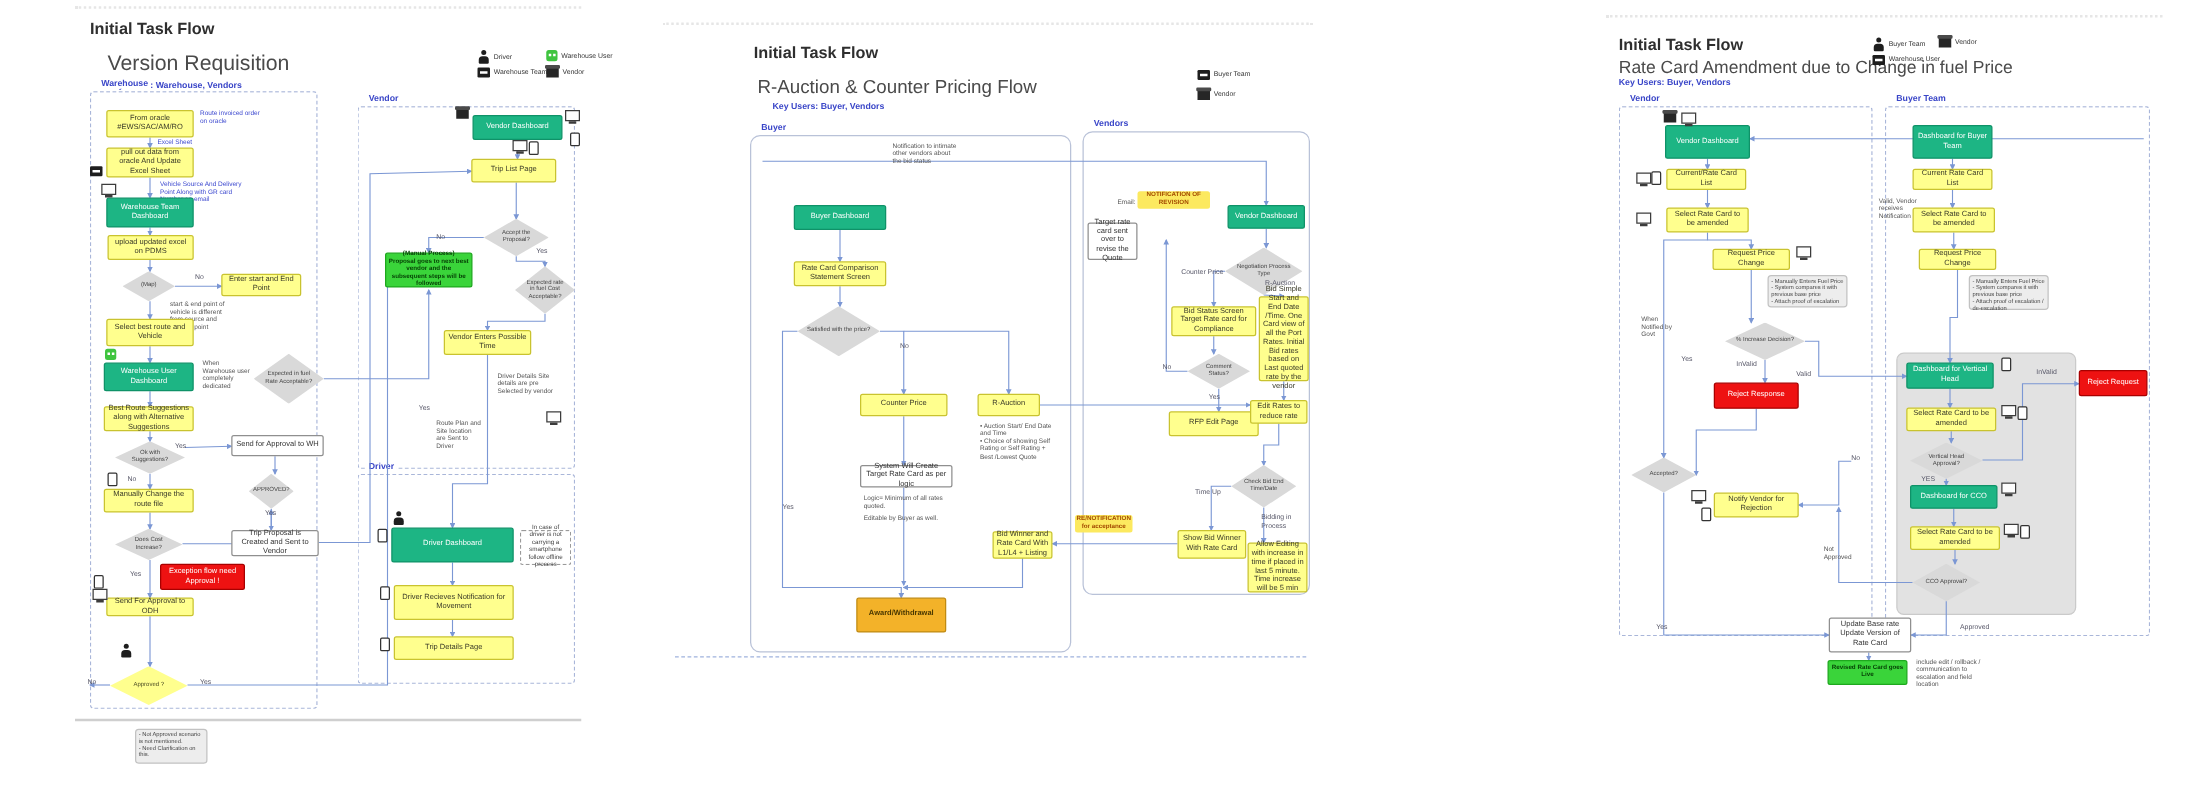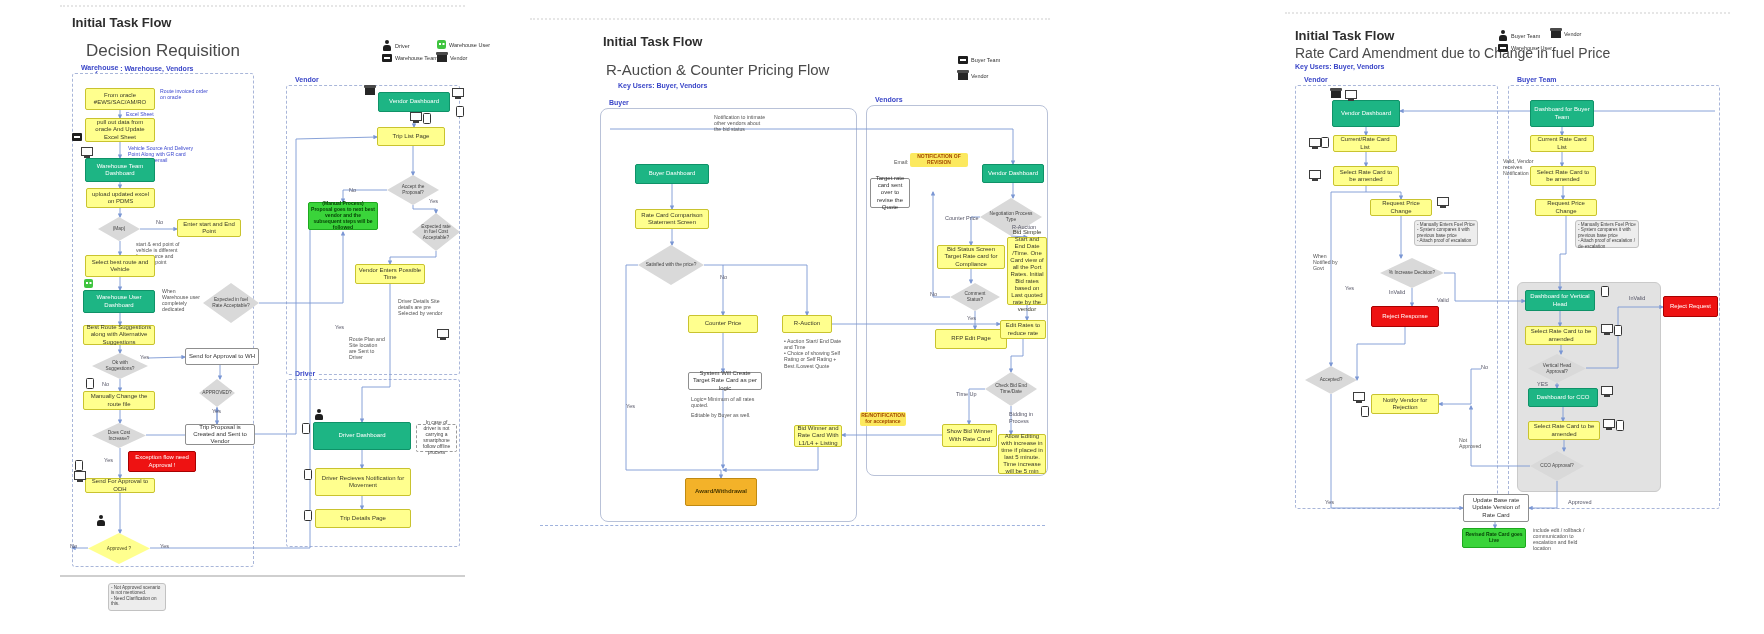--- a/index.html
+++ b/index.html
@@ -45,21 +45,21 @@
 .ic-store{width:10px;height:8px;background:#262626;}
 .ic-store::before{content:"";position:absolute;left:-1px;top:-2px;width:12px;height:3px;background:#4a4a4a;border-radius:1px;}
 .ic-android{width:9px;height:9px;background:#3fc43f;border-radius:2px;}
 .ic-android::before{content:"";position:absolute;left:2px;top:3px;width:1.5px;height:1.5px;background:#fff;box-shadow:3.5px 0 #fff;}
 </style>
 </head>
 <body>
 
 <div class="canvas" style="left:60px;top:5px;width:405px;height:612px;">
   <div class="dg-title" style="left:12px;top:8px">Initial Task Flow</div>
-  <div class="dg-sub" style="left:26px;top:34px">Decision Requisition</div>
+  <div class="dg-sub" style="left:26px;top:34px">Version Requisition</div>
   <div class="dg-key" style="left:26px;top:58px">Key Users: Warehouse, Vendors</div>
   <div class="dg-body">
       <div class="lane" style="left: 12px; top: 66px; width: 180px; height: 492px;">
         <span class="lane-label">Warehouse</span>
       </div>
       <div class="lane" style="left: 226px; top: 78px; width: 172px; height: 288px;">
         <span class="lane-label">Vendor</span>
       </div>
       <div class="lane" style="left: 226px; top: 372px; width: 172px; height: 166px;">
         <span class="lane-label">Driver</span>

